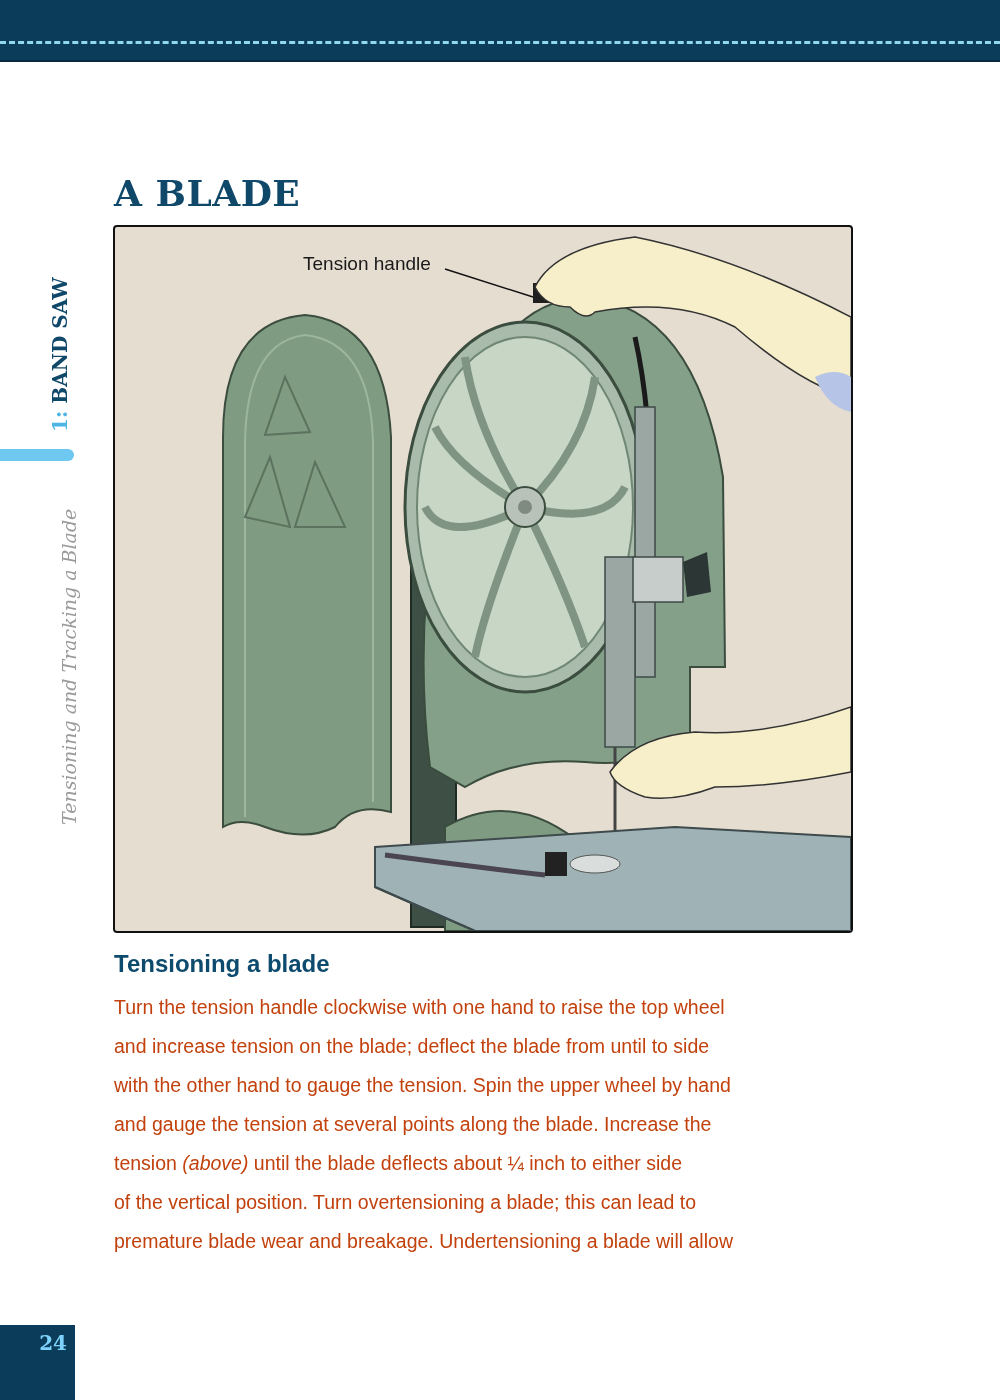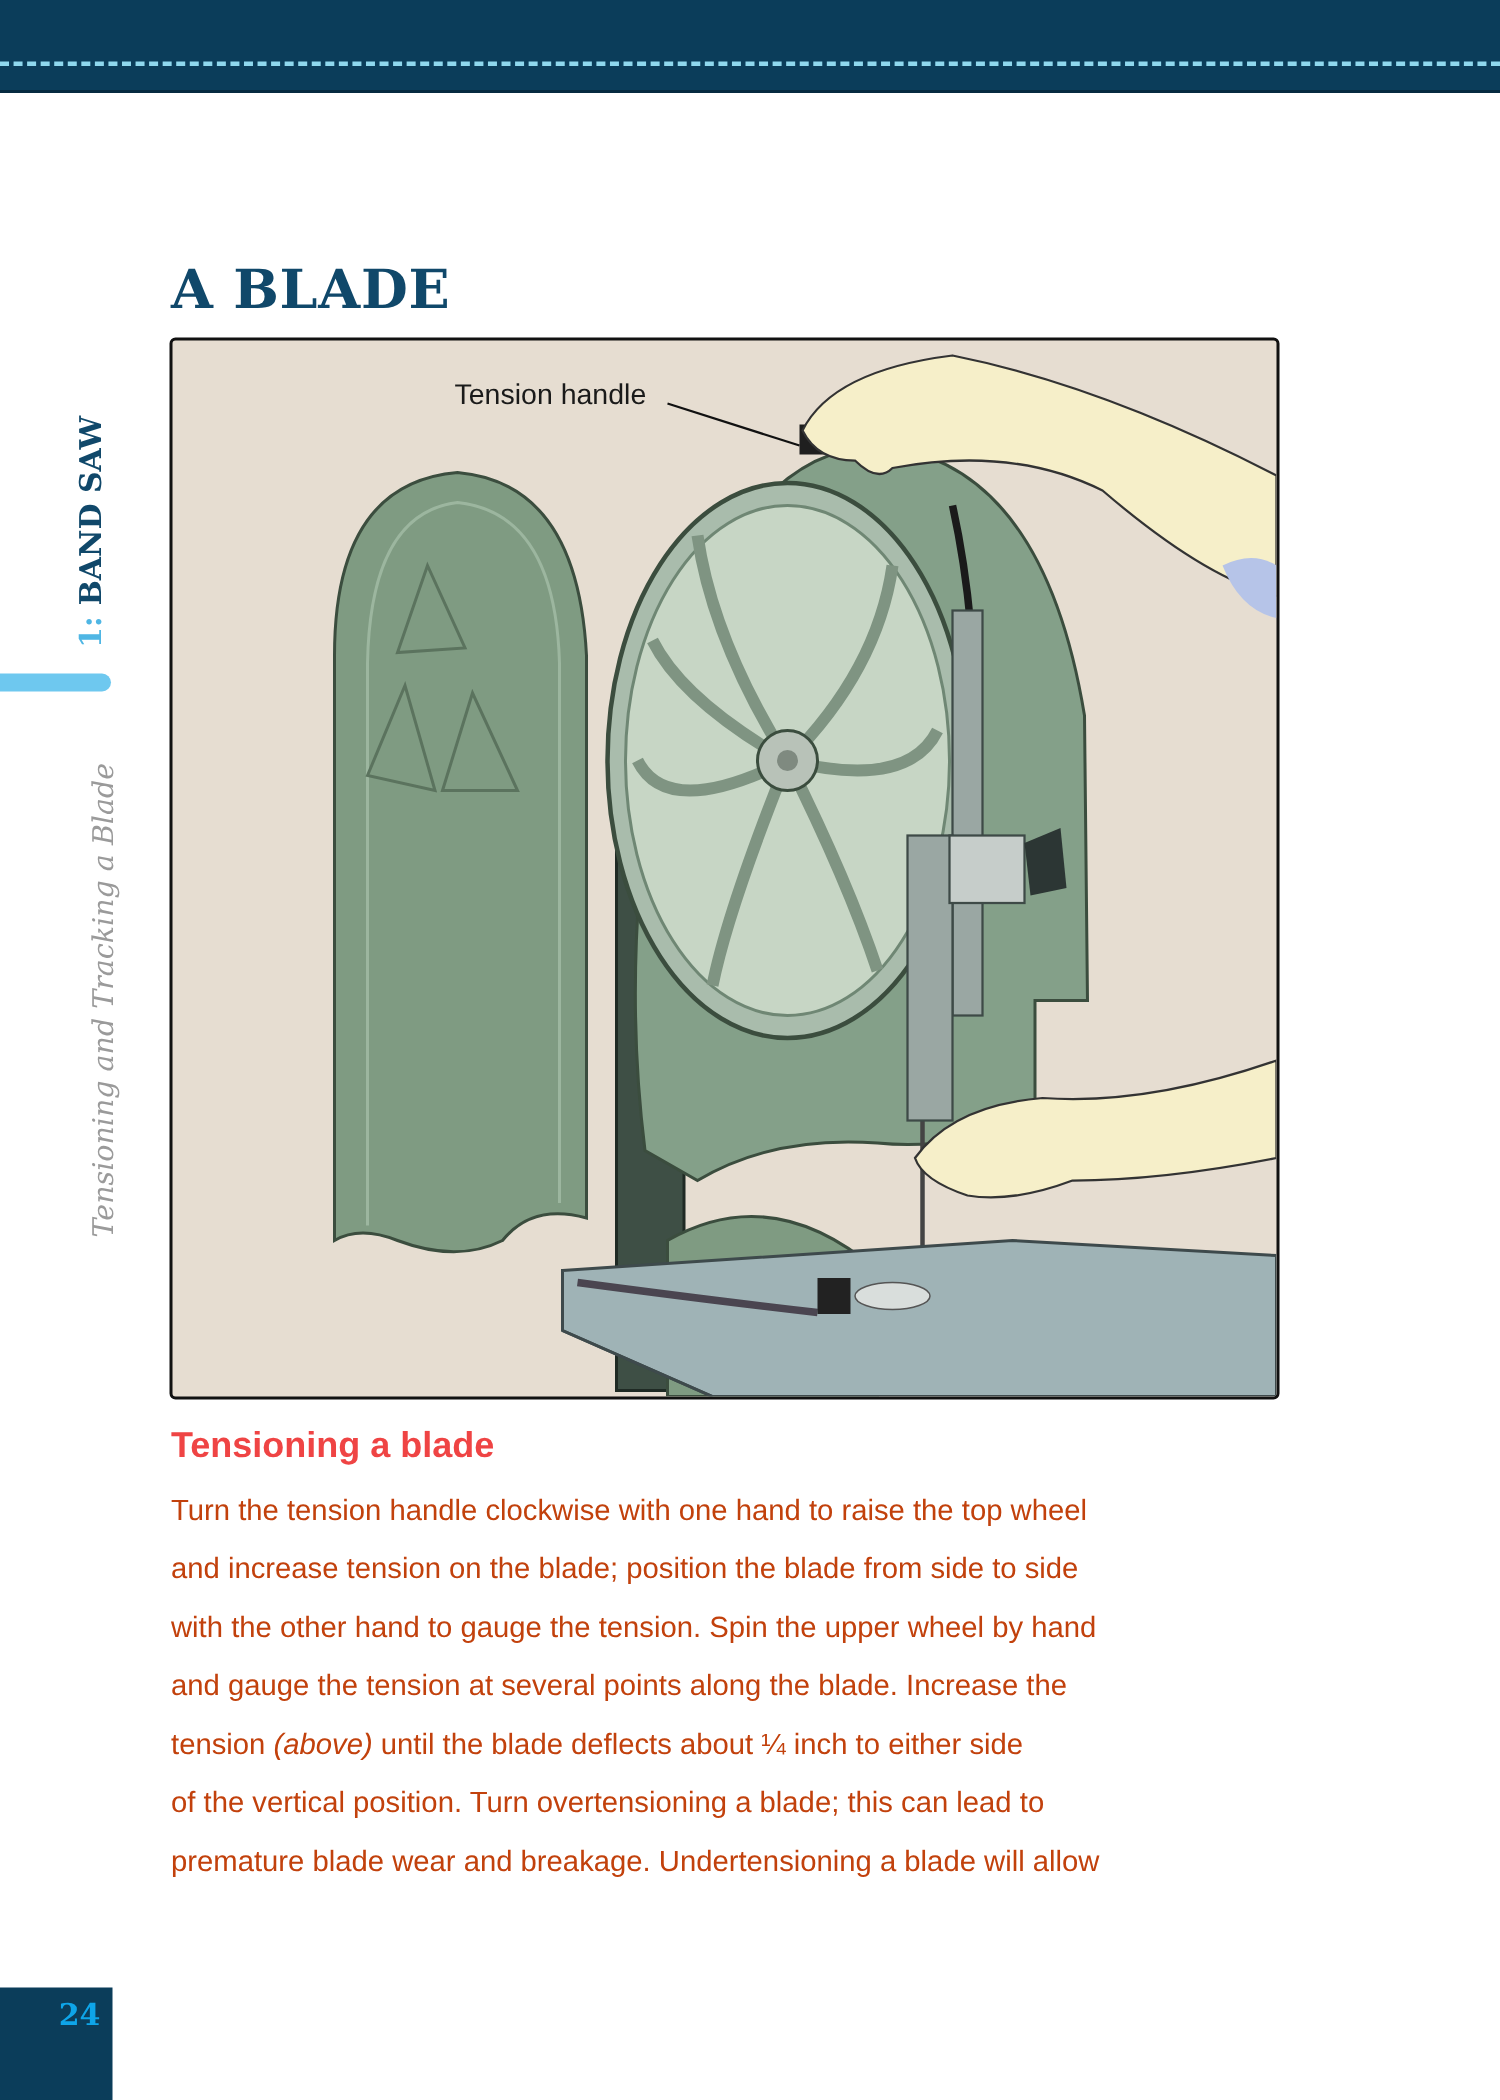--- a/index.html
+++ b/index.html
@@ -12,26 +12,26 @@
   .page-title { position:absolute; left:114px; top:106px; width:700px; margin:0; font-family:"DejaVu Serif", serif; font-weight:bold; font-size:36px; line-height:58px; color:#10486a; letter-spacing:0.5px; }
   .side-chapter { position:absolute; left:48px; top:432px; transform-origin:0 0; transform:rotate(-90deg); white-space:nowrap; font-family:"DejaVu Serif", serif; font-weight:bold; font-size:20px; color:#10486a; }
   .side-chapter .num { color:#4fb6e4; }
   .side-bar { position:absolute; left:0; top:449px; width:74px; height:12px; background:#6ec8ef; border-radius:0 6px 6px 0; }
   .side-section { position:absolute; left:58px; top:825px; transform-origin:0 0; transform:rotate(-90deg); white-space:nowrap; font-family:"DejaVu Serif", serif; font-style:italic; font-size:19px; color:#9a9a9a; }
 
   .figure { position:absolute; left:113px; top:225px; width:736px; height:704px; border:2px solid #111; border-radius:4px; background:#e6ddd1; overflow:hidden; }
   .figure svg { position:absolute; left:0; top:0; }
   .callout { position:absolute; left:188px; top:26px; font-size:19px; color:#1a1a1a; }
 
-  .section-heading { position:absolute; left:114px; top:950px; margin:0; font-size:24px; font-weight:bold; color:#ef4444; }
+  .section-heading { position:absolute; left:114px; top:950px; margin:0; font-size:24px; font-weight:bold; color:#0c4a6e; }
   .body-text { position:absolute; left:114px; top:988px; width:740px; margin:0; font-family:"Liberation Sans", sans-serif; font-size:19.5px; line-height:39px; color:#c2410c; }
   .body-text .line { display:block; white-space:nowrap; }
 
   .page-number-box { position:absolute; left:0; top:1325px; width:75px; height:75px; background:#0b3d5a; }
-  .page-number { position:absolute; right:8px; top:6px; font-family:"DejaVu Serif", serif; font-weight:bold; font-size:20px; color:#0ea5e9; }
+  .page-number { position:absolute; right:8px; top:6px; font-family:"DejaVu Serif", serif; font-weight:bold; font-size:20px; color:#7dd3fc; }
 </style>
 </head>
 <body>
 
 <div class="top-band">
   <div class="stitch"></div>
   <div class="edge"></div>
 </div>
 
 <h1 class="page-title">
@@ -93,21 +93,21 @@
     <path d="M700 150 Q720 140 736 150 L736 185 Q712 180 700 150 Z" fill="#b6c4e8"></path>
     <path d="M495 545 Q520 510 580 505 Q650 510 736 480 L736 545 Q660 560 600 560 Q560 575 530 570 Q500 560 495 545 Z" fill="#f6efc9" stroke="#333" stroke-width="1.5"></path>
   </svg>
   <div class="callout">Tension handle</div>
 </div>
 
 <h2 class="section-heading">Tensioning a blade</h2>
 
 <p class="body-text">
   <span class="line">Turn the tension handle clockwise with one hand to raise the top wheel</span>
-  <span class="line">and increase tension on the blade; position the blade from side to side</span>
+  <span class="line">and increase tension on the blade; deflect the blade from until to side</span>
   <span class="line">with the other hand to gauge the tension. Spin the upper wheel by hand</span>
   <span class="line">and gauge the tension at several points along the blade. Increase the</span>
   <span class="line"><span>tension </span><em>(above)</em><span> until the blade deflects about ¼ inch to either side</span></span>
   <span class="line">of the vertical position. Turn overtensioning a blade; this can lead to</span>
   <span class="line">premature blade wear and breakage. Undertensioning a blade will allow</span>
 </p>
 
 <div class="page-number-box">
   <span class="page-number">24</span>
 </div>

